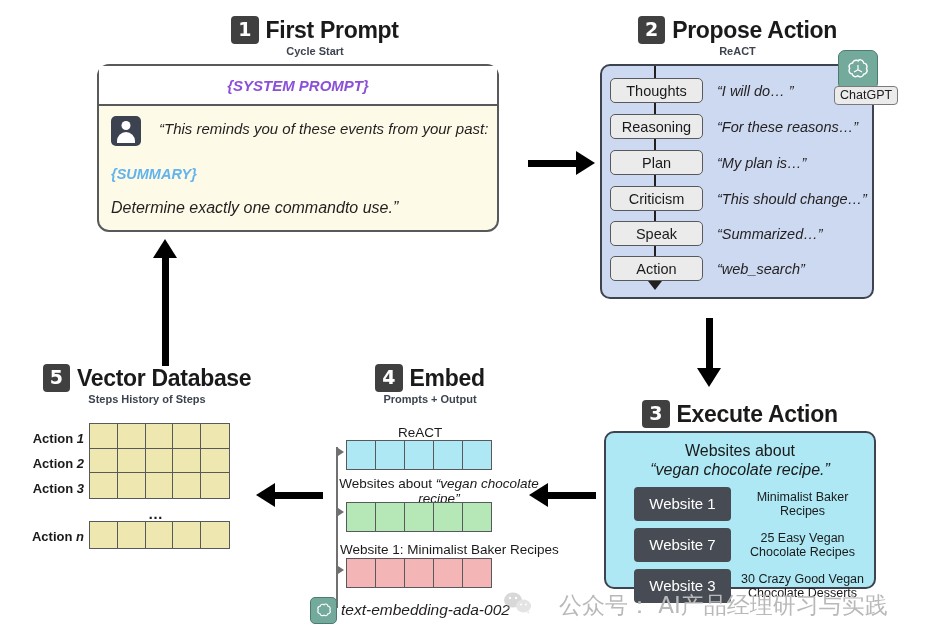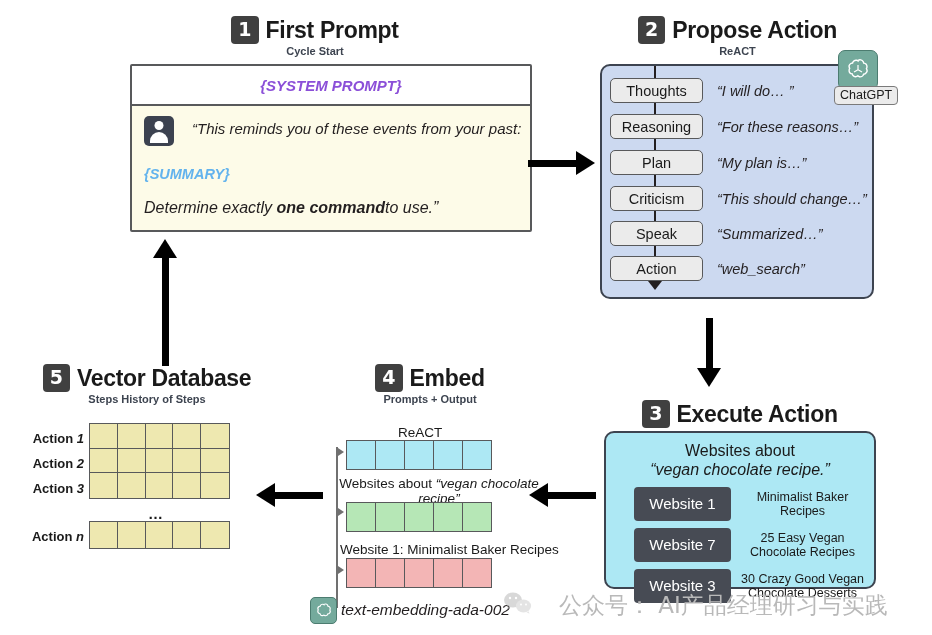--- a/index.html
+++ b/index.html
@@ -48,25 +48,25 @@
   }
   .step-sub {
     font-size: 11px;
     font-weight: bold;
     color: #3d4450;
     margin-top: 1px;
   }
 
   
   #panel-prompt {
-    left: 130px; top: 64px; width: 402px; height: 168px;
+    left: 97px; top: 64px; width: 402px; height: 168px;
     border: 2px solid #58595b;
     background: #fdfbe8;
     box-sizing: border-box;
-    border-radius: 2px;
+    border-radius: 12px;
   }
   #prompt-header {
     height: 40px;
     background: #ffffff;
     border-bottom: 2px solid #58595b;
     display: flex; align-items: center; justify-content: center;
     box-sizing: border-box;
   }
   #prompt-header .sys {
     color: #8b4fd8;
@@ -120,21 +120,21 @@
     font-style: italic;
     font-size: 14.5px;
     margin-top: 20px;
   }
   .determine-line {
     font-style: italic;
     font-size: 16px;
     margin-top: 17px;
     white-space: nowrap;
   }
-  .determine-line b { font-weight: bold; }
+  .determine-line b { font-weight: normal; }
 
   
   #panel-react {
     left: 600px; top: 64px; width: 274px; height: 235px;
     background: #ccd9f0;
     border: 2px solid #3d4450;
     border-radius: 10px;
     box-sizing: border-box;
   }
   .react-spine {

